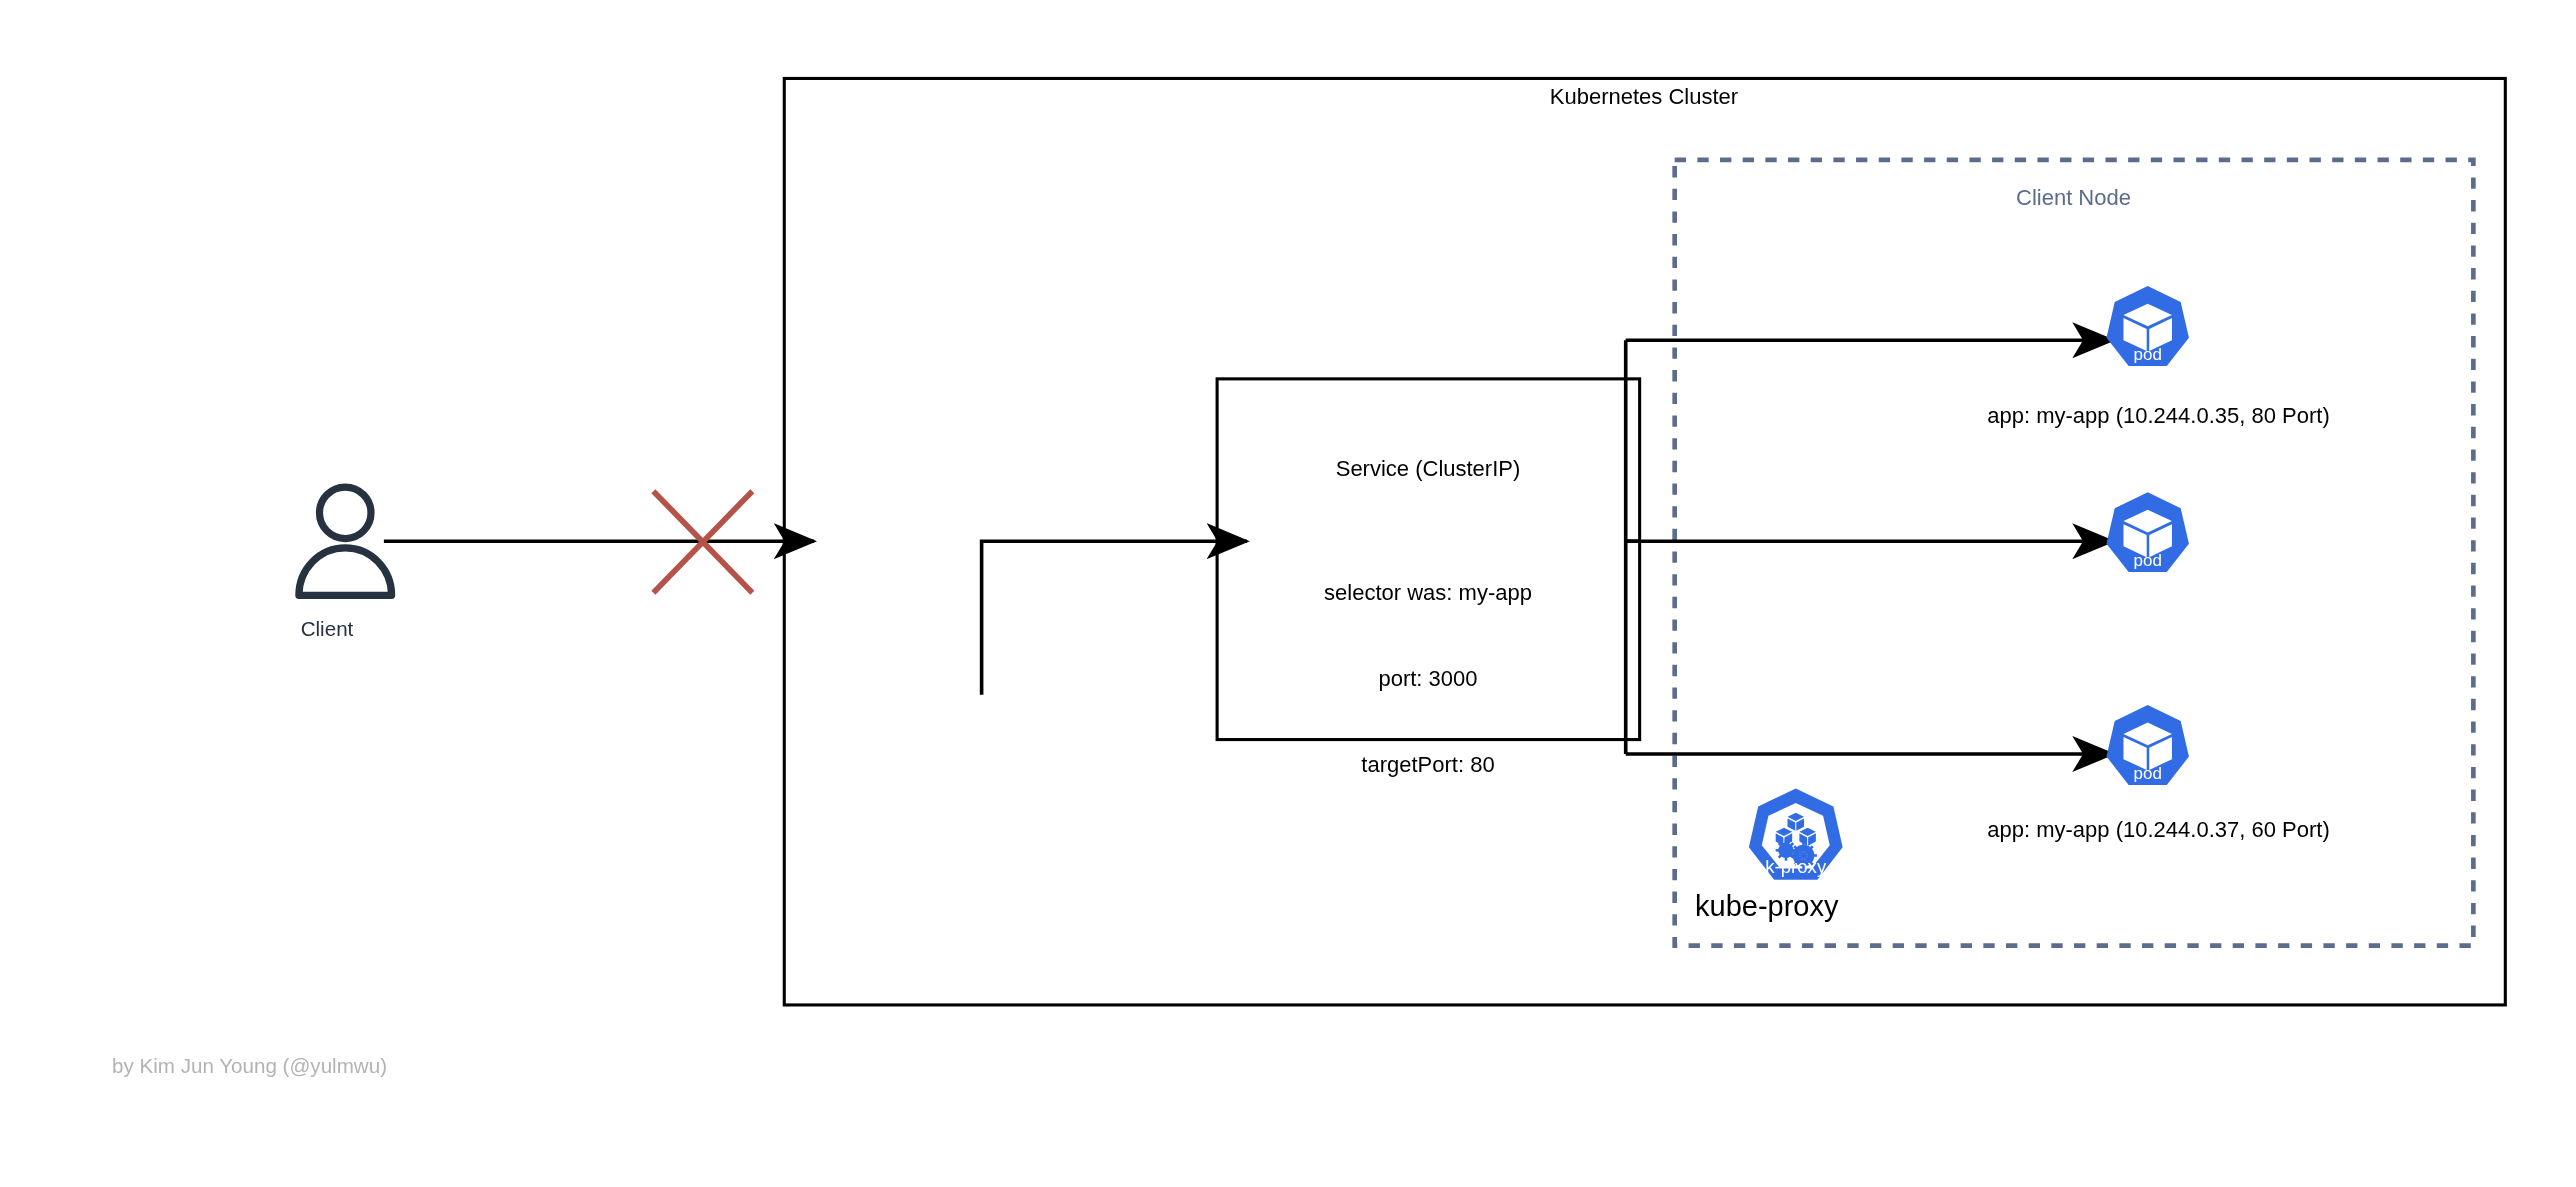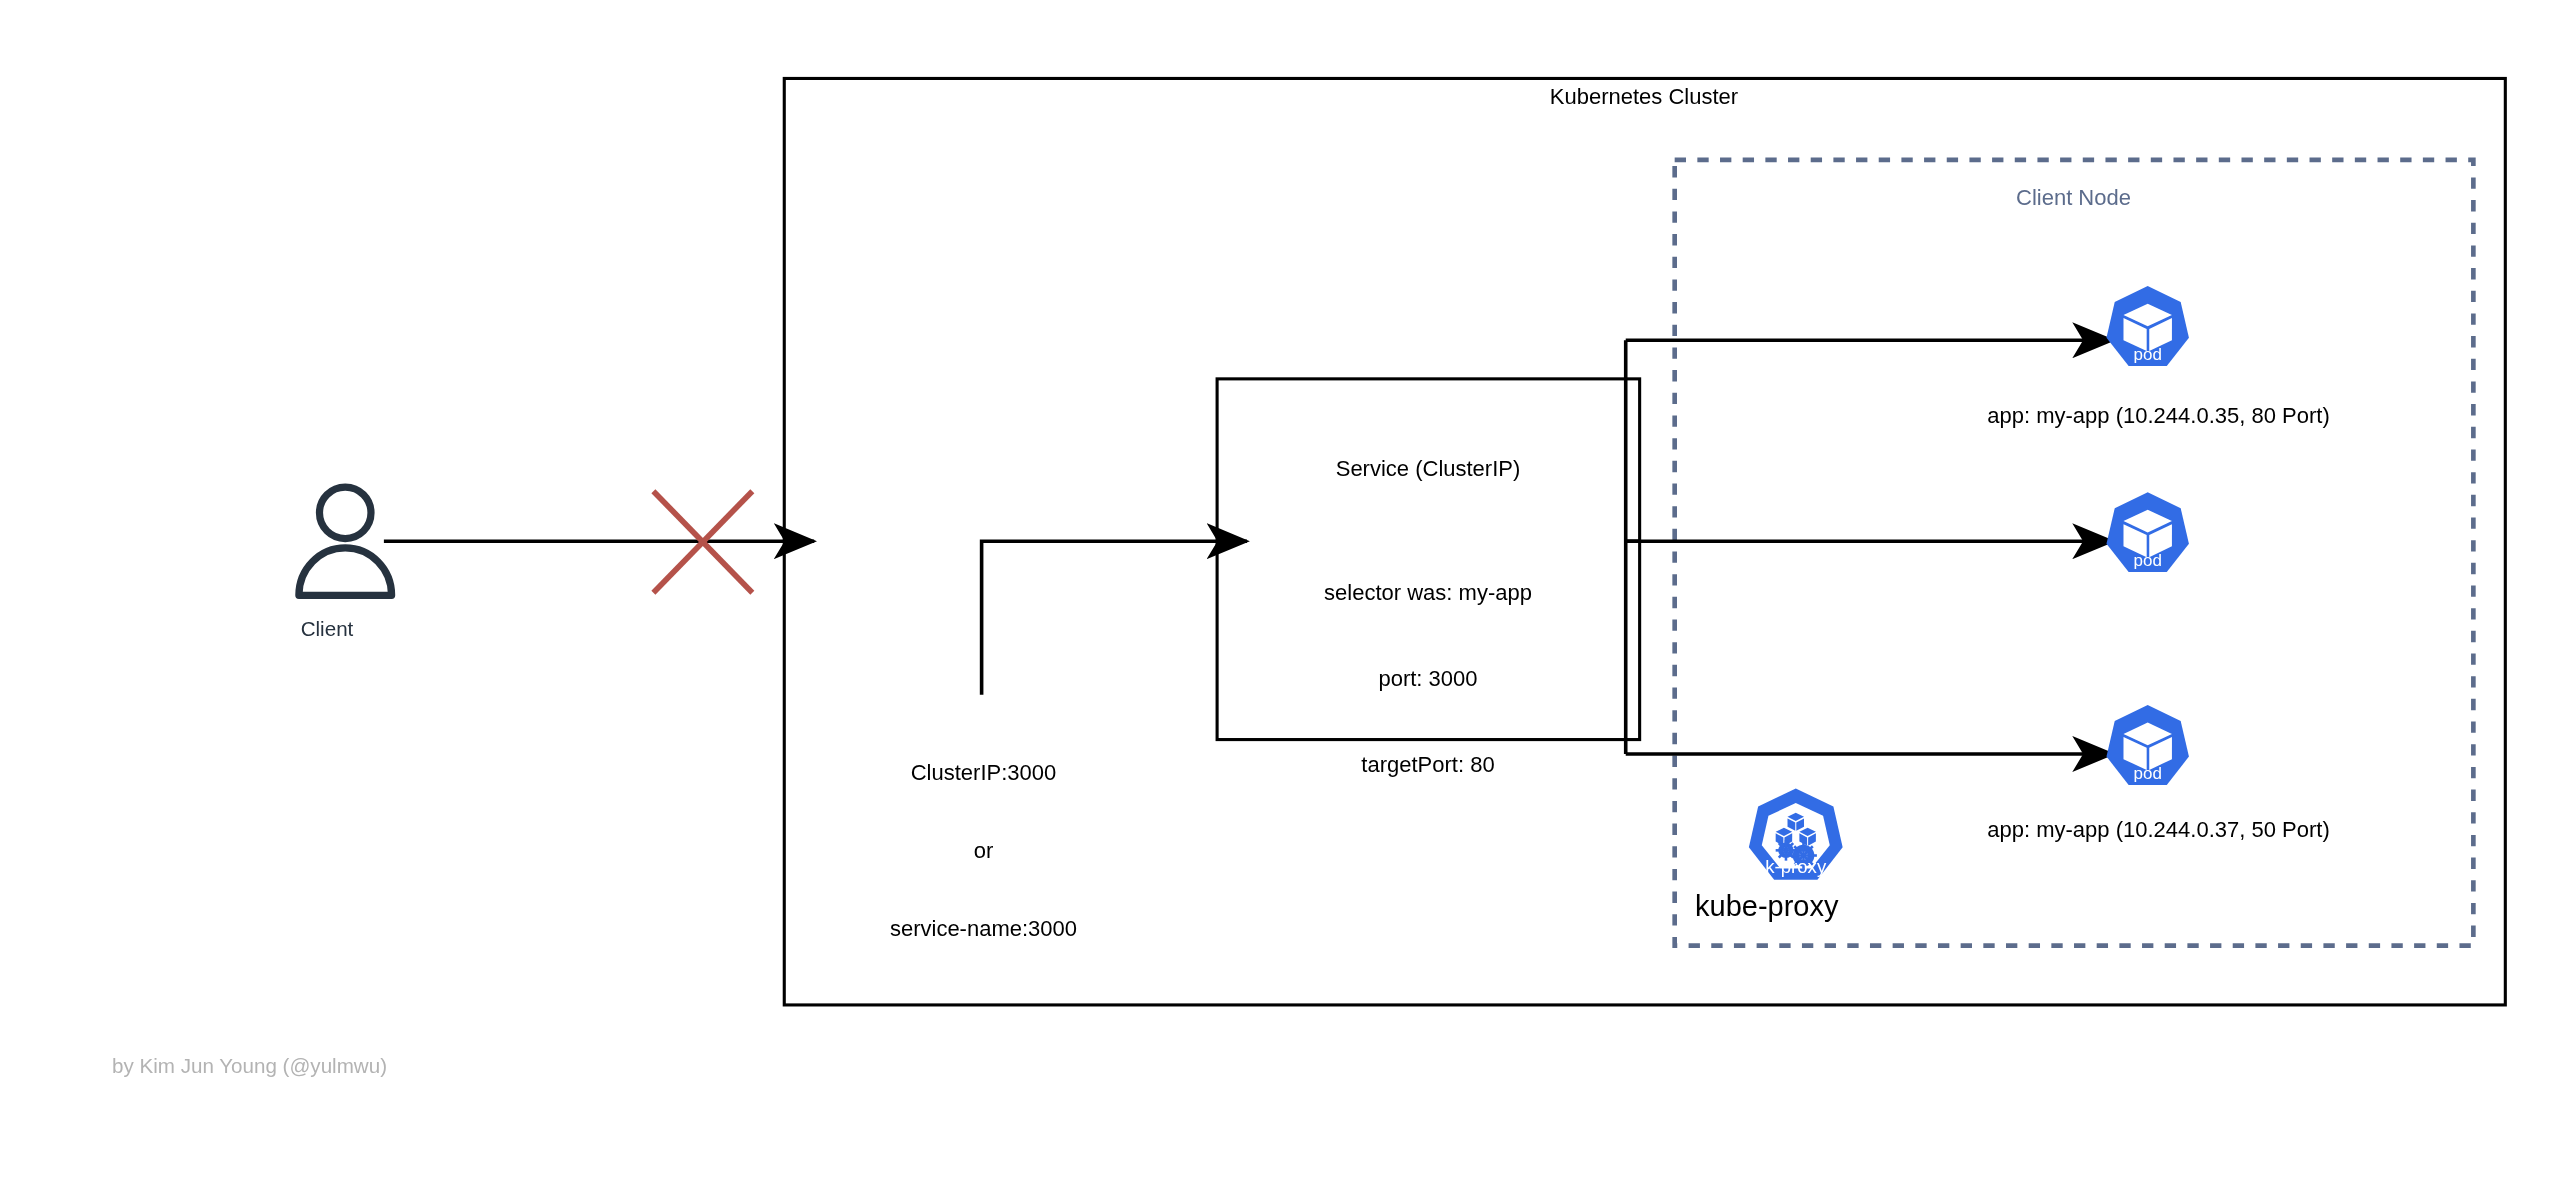--- a/index.html
+++ b/index.html
@@ -226,27 +226,22 @@
   <div class="txt" id="client-label">Client</div>
 
   <div class="txt" id="svc-title">Service (ClusterIP)</div>
 
   <div class="txt" id="svc-body">
     <div>selector was: my-app</div>
     <div>port: 3000</div>
     <div>targetPort: 80</div>
   </div>
 
-  <div class="txt" id="clusterip-label">
-    <div>ClusterIP:3000</div>
-    <div>or</div>
-    <div>service-name:3000</div>
-  </div>
 
   <div class="txt pod-label" id="pod-label-0">app: my-app (10.244.0.35, 80 Port)</div>
-  <div class="txt pod-label" id="pod-label-2">app: my-app (10.244.0.37, 50 Port)</div>
+  <div class="txt pod-label" id="pod-label-2">app: my-app (10.244.0.37, 60 Port)</div>
 
   <div class="txt" id="kproxy-label">kube-proxy</div>
 
   <div class="txt" id="credit">by Kim Jun Young (@yulmwu)</div>
 
 </div>
 
 
 </body></html>

